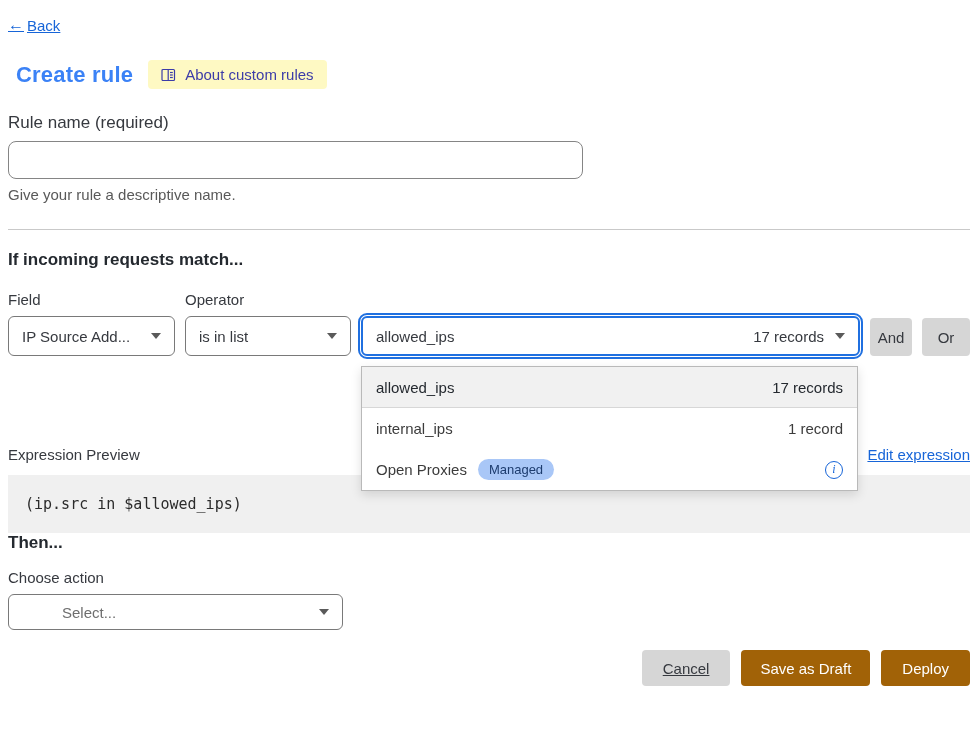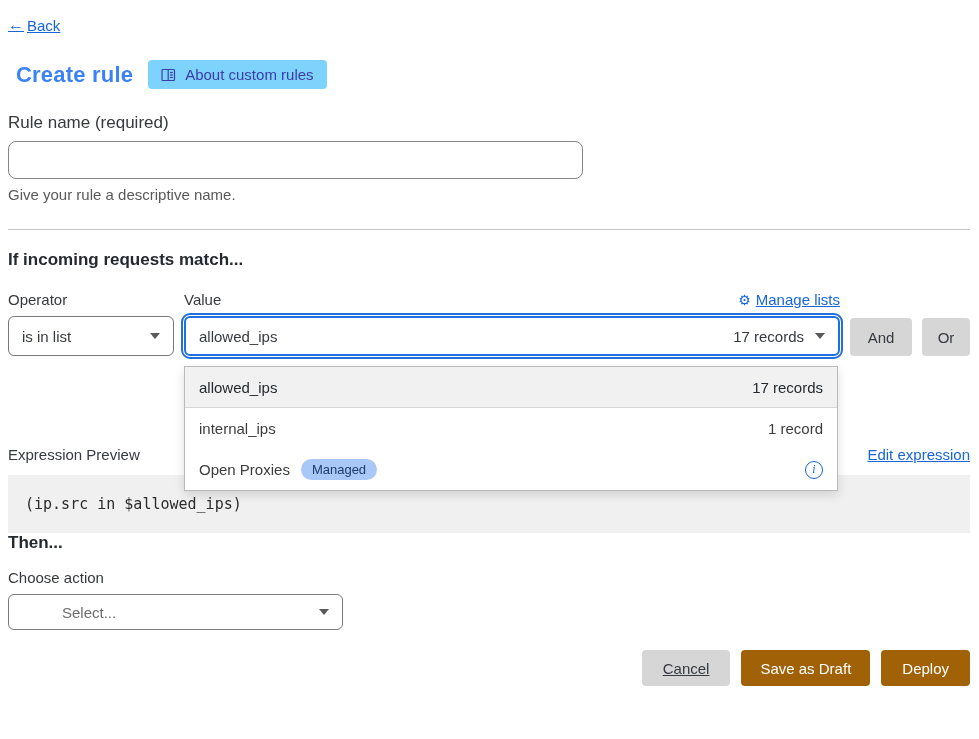--- a/index.html
+++ b/index.html
@@ -17,21 +17,21 @@
   .back-link {
     display: inline-flex; align-items: center; gap: 3px;
     color: #1765d8; font-size: 15px; text-decoration: underline; cursor: pointer;
   }
   .back-arrow { text-decoration: none; font-size: 16px; }
 
   
   .title-row { margin-top: 26px; display: flex; align-items: center; gap: 15px; }
   .page-title { font-size: 22px; font-weight: 700; color: #3b82f6; letter-spacing: .2px; margin-left: 8px; }
   .about-badge {
-    background: #7dd3fc; color: #3c3ca8; font-size: 15px;
+    background: #fef9c3; color: #3c3ca8; font-size: 15px;
     padding: 6px 13px; border-radius: 4px;
     display: inline-flex; align-items: center; gap: 9px; cursor: pointer;
   }
   .book-icon svg { display: block; }
 
   
   .form-label { font-size: 17px; color: #36393f; margin-top: 24px; }
   .rule-input {
     display: block; margin-top: 8px; width: 575px; height: 38px;
     border: 1px solid #858585; border-radius: 8px;
@@ -72,21 +72,21 @@
     outline: 2px solid #2070e0; outline-offset: 1px;
     border-radius: 6px;
   }
   .value-right { display: flex; align-items: center; gap: 11px; }
 
   .btn {
     border: none; border-radius: 4px; font-size: 15px; font-family: inherit; cursor: pointer;
     display: inline-flex; align-items: center; justify-content: center;
   }
   .btn-gray { background: #d6d6d6; color: #36393f; }
-  .and-btn { width: 62px; height: 38px; }
+  .and-btn { width: 42px; height: 38px; }
   .or-btn { width: 48px; height: 38px; }
 
   
   .dropdown {
     position: absolute; top: calc(100% + 10px); left: 0; right: 2px;
     background: #fff; border: 1px solid #b9b9b9;
     box-shadow: 0 4px 10px rgba(0,0,0,.13);
     z-index: 20;
   }
   .dd-item {
@@ -158,37 +158,37 @@
 
 <div class="form-label">Rule name (required)</div>
 <input class="rule-input" type="text" value="" style="">
 <div class="helper">Give your rule a descriptive name.</div>
 
 <hr class="divider">
 
 <div class="section-heading">If incoming requests match...</div>
 
 <div class="cond-row">
+  <div class="col field-col">
+    <div class="col-label">Field</div>
+    <div class="select">
+      <span>IP Source Add...</span>
+      <span class="caret"></span>
+    </div>
+  </div>
 
   <div class="col op-col">
     <div class="col-label">Operator</div>
     <div class="select">
       <span>is in list</span>
       <span class="caret"></span>
     </div>
   </div>
 
   <div class="col value-col">
-    <div class="value-label-row">
-      <span class="col-label" style="margin-bottom:0">Value</span>
-      <span class="manage-link">
-        <span class="gear-icon">⚙</span>
-        <span class="link-text">Manage lists</span>
-      </span>
-    </div>
     <div class="select-wrap">
       <div class="select value-select">
         <span>allowed_ips</span>
         <span class="value-right">
           <span>17 records</span>
           <span class="caret"></span>
         </span>
       </div>
 
       <div class="dropdown">

